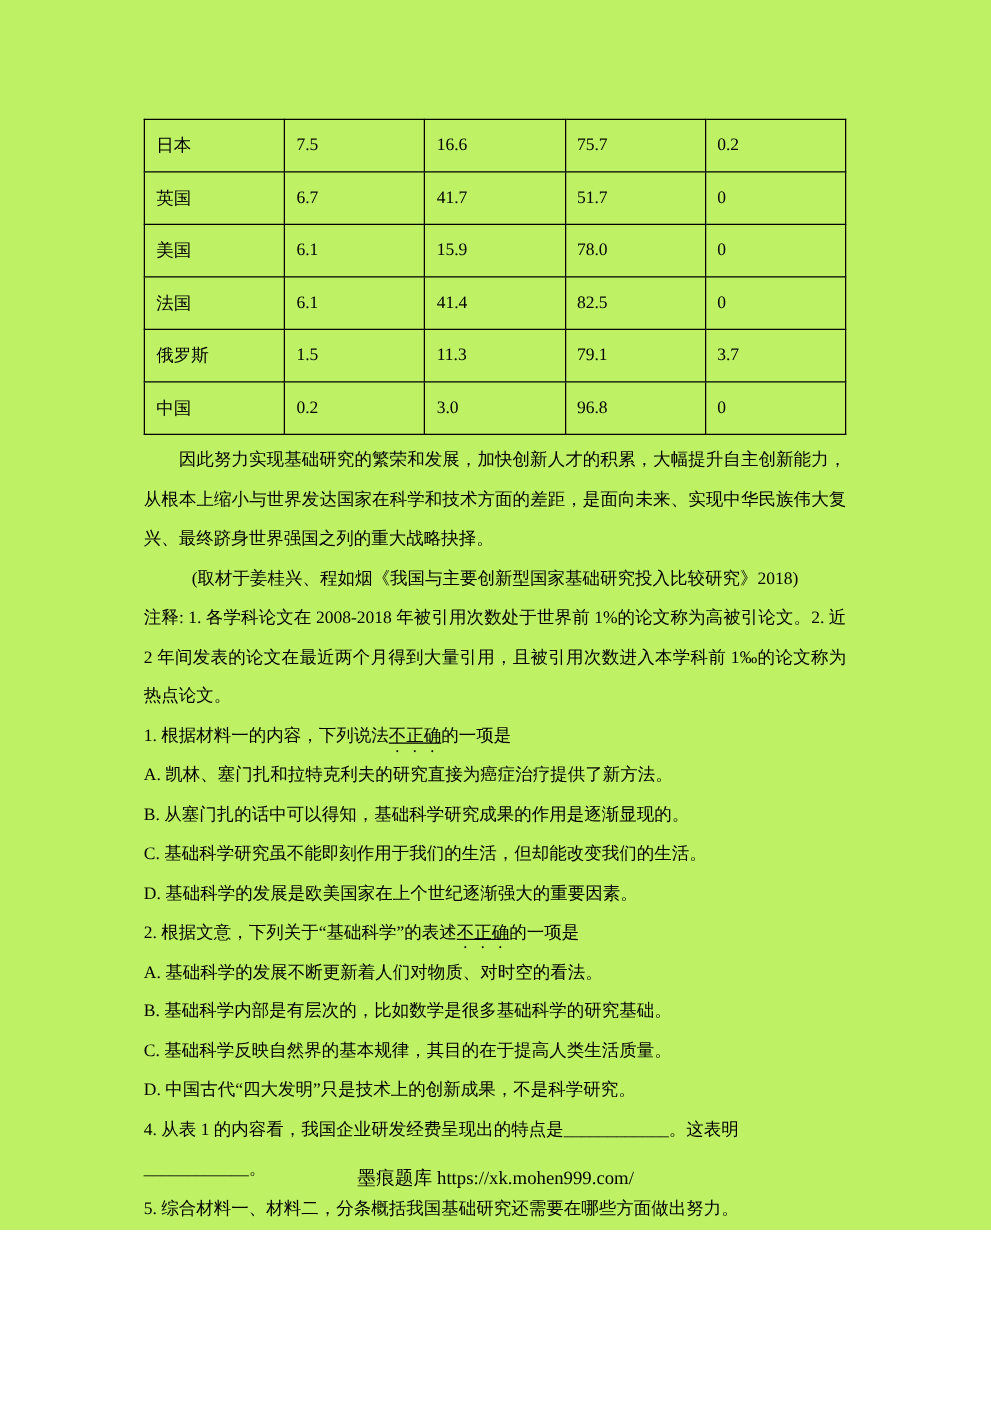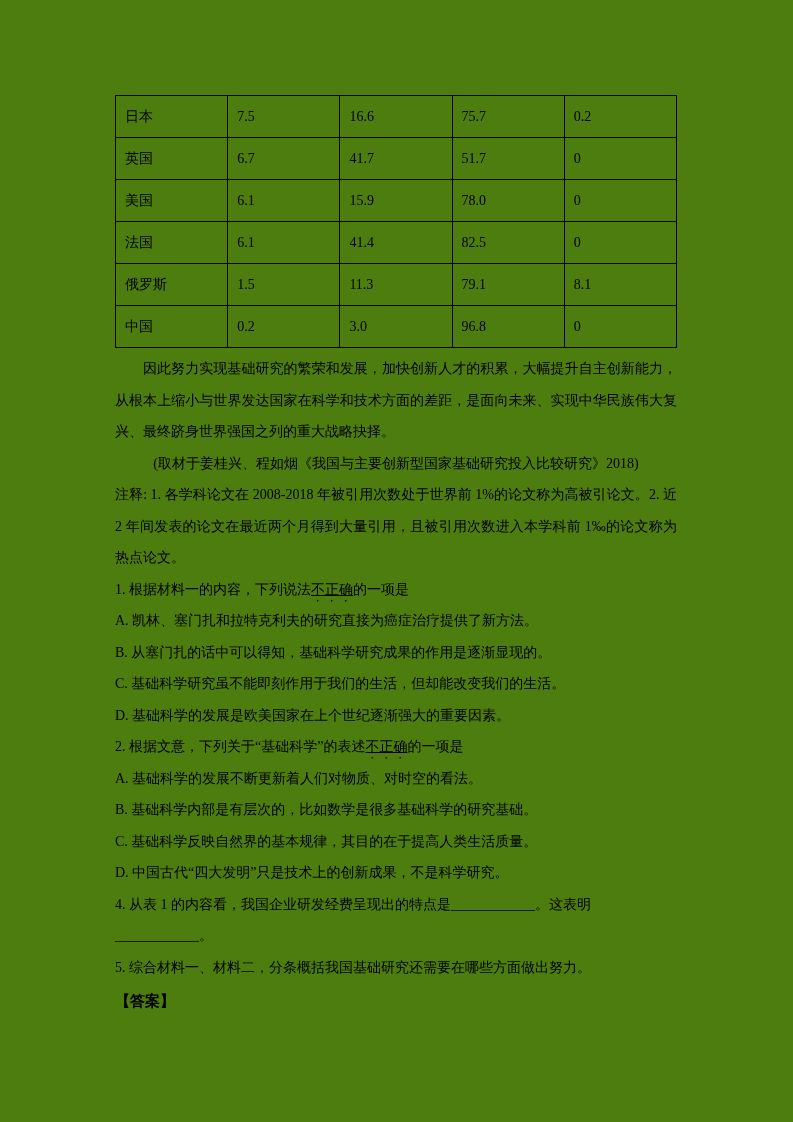--- a/index.html
+++ b/index.html
@@ -4,22 +4,22 @@
 <style>
   * { margin:0; padding:0; box-sizing:border-box; }
   html,body { background:#ffffff; }
   body {
     width:793px; height:1122px;
     font-family:"Liberation Serif","DejaVu Serif",serif;
     color:#000;
   }
   .page {
     position:relative;
-    width:793px; height:1122px;
-    background:#4d7c0f;
+    width:793px; height:984px;
+    background:#bef264;
     overflow:hidden;
   }
   .content {
     position:absolute;
     left:115px; top:95px;
     width:562px;
     font-size:14px;
   }
   .data-table {
     width:100%;
@@ -109,21 +109,21 @@
           <td>6.1</td>
           <td>41.4</td>
           <td>82.5</td>
           <td>0</td>
         </tr>
         <tr>
           <td>俄罗斯</td>
           <td>1.5</td>
           <td>11.3</td>
           <td>79.1</td>
-          <td>8.1</td>
+          <td>3.7</td>
         </tr>
         <tr>
           <td>中国</td>
           <td>0.2</td>
           <td>3.0</td>
           <td>96.8</td>
           <td>0</td>
         </tr>
       </tbody>
     </table>
@@ -145,13 +145,17 @@
     <div class="line">B.  基础科学内部是有层次的，比如数学是很多基础科学的研究基础。</div>
     <div class="line">C.  基础科学反映自然界的基本规律，其目的在于提高人类生活质量。</div>
     <div class="line">D.  中国古代“四大发明”只是技术上的创新成果，不是科学研究。</div>
 
     <div class="line">4.  从表 1 的内容看，我国企业研发经费呈现出的特点是____________。这表明____________。</div>
     <div class="line">5.  综合材料一、材料二，分条概括我国基础研究还需要在哪些方面做出努力。</div>
 
     <div class="answer-heading">【答案】</div>
   </div>
 
+  <div class="footer">
+    <span>墨痕题库</span>
+    <a href="#">https://xk.mohen999.com/</a>
+  </div>
 </div>
 
 </body></html>

